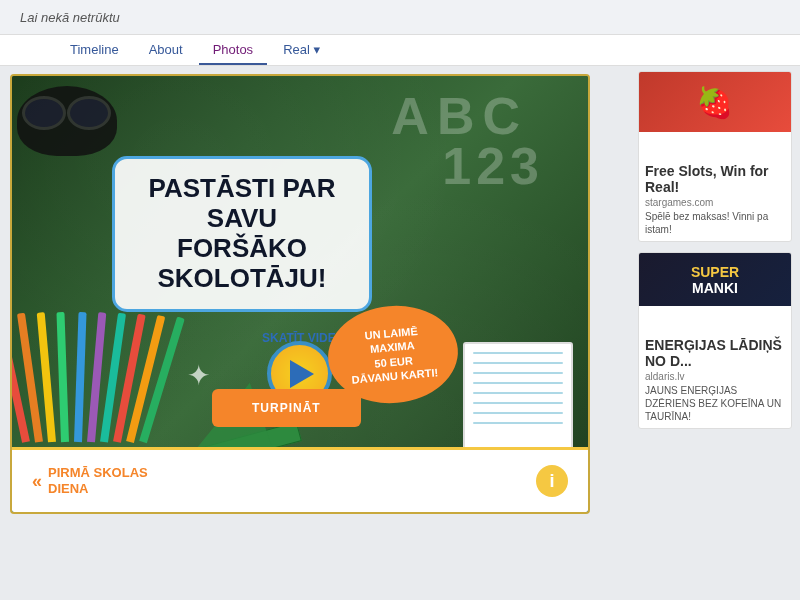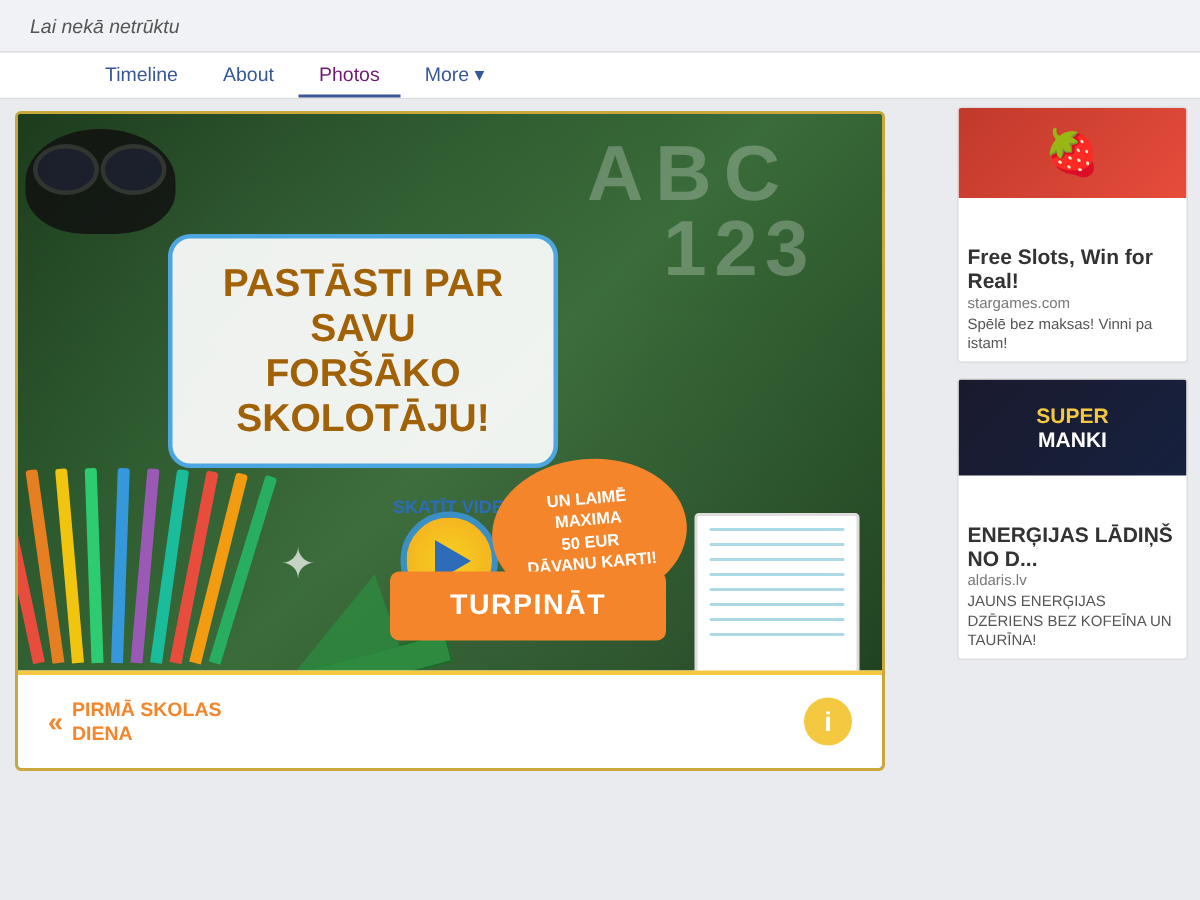--- a/index.html
+++ b/index.html
@@ -251,21 +251,21 @@
       background: rgba(255,255,255,0.92);
       border-radius: 15px;
       border: 3px solid #4da6e0;
       padding: 15px 20px;
       text-align: center;
     }
 
     .bubble-text-main {
       font-size: 26px;
       font-weight: 900;
-      color: #a16207;
+      color: #0f172a;
       line-height: 1.15;
       text-transform: uppercase;
       font-family: Arial Black, Arial;
     }
 
     
     .skaties-label {
       position: absolute;
       top: 255px;
       left: 250px;
@@ -322,29 +322,28 @@
       text-transform: uppercase;
     }
 
     
     .turpinat-btn {
       position: absolute;
       bottom: 85px;
       left: 200px;
       background: #f5852a;
       color: #fff;
-      font-size: 19px;
+      font-size: 12px;
       font-weight: 900;
       padding: 12px 40px;
       border-radius: 6px;
       cursor: pointer;
       border: none;
       font-family: Arial Black, Arial;
       letter-spacing: 1px;
-      margin-left: 48px;
     }
 
     
     .star-icon {
       position: absolute;
       bottom: 120px;
       left: 175px;
       font-size: 28px;
       color: rgba(255,255,255,0.7);
     }
@@ -452,21 +451,21 @@
     }
 
     
     .strawberry {
       font-size: 30px;
     }
 
     
     .super-manki-img {
       background: linear-gradient(135deg, #1a1a2e, #16213e);
-      height: 64px;
+      height: 53px;
       display: flex;
       align-items: center;
       justify-content: center;
       color: #f5c842;
       font-weight: 900;
       font-size: 13px;
       text-align: center;
       padding: 5px;
     }
 
@@ -486,21 +485,21 @@
 <body>
 
 <div class="fb-header">
   <div class="cover-area">
     <span class="cover-text">Lai nekā netrūktu</span>
   </div>
   <div class="nav-tabs">
     <div class="nav-tab">Timeline</div>
     <div class="nav-tab">About</div>
     <div class="nav-tab active">Photos</div>
-    <div class="nav-tab more">More ▾</div>
+    <div class="nav-tab more">Real ▾</div>
   </div>
 </div>
 
 <div class="main-layout">
 
   <div class="main-content">
     <div class="promo-card">
       <div class="promo-bg">
 
         <div class="chalk-abc">ABC</div>

